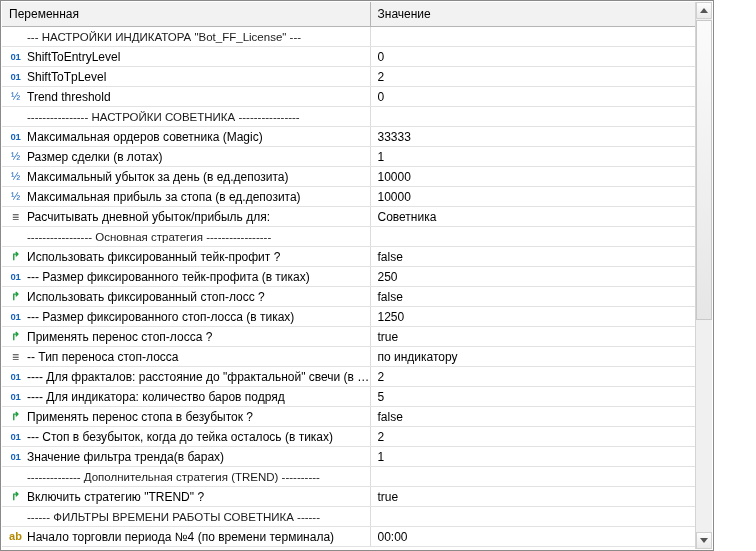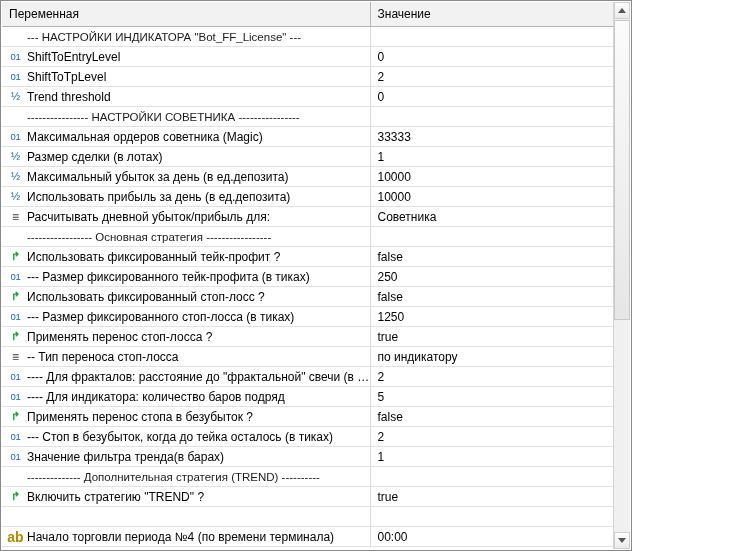--- a/index.html
+++ b/index.html
@@ -7,21 +7,21 @@
     padding: 0;
     background: #ffffff;
   }
   body {
     font-family: "Liberation Sans", sans-serif;
     font-size: 12px;
     color: #000000;
   }
   .window {
     position: relative;
-    width: 632px;
+    width: 714px;
     height: 551px;
     box-sizing: border-box;
     border: 1px solid #8a8a8a;
     background: #ffffff;
     overflow: hidden;
   }
   .grid {
     position: absolute;
     left: 1px;
     top: 1px;
@@ -75,25 +75,25 @@
     width: 15px;
     min-width: 15px;
     height: 14px;
     margin-right: 4px;
     display: inline-flex;
     align-items: center;
     justify-content: center;
     font-size: 10px;
     line-height: 1;
   }
-  .icon.int { color: #1763b8; font-weight: normal; font-size: 9.5px; letter-spacing: -0.3px; }
+  .icon.int { color: #1763b8; font-weight: bold; font-size: 9.5px; letter-spacing: -0.3px; }
   .icon.dbl { color: #1763b8; font-weight: normal; font-size: 11px; }
   .icon.bool { color: #1f9e3d; font-weight: bold; font-size: 11px; }
   .icon.enum { color: #3a3a3a; font-size: 12px; }
-  .icon.str { color: #b58a00; font-weight: bold; font-size: 14px; }
+  .icon.str { color: #b58a00; font-weight: bold; font-size: 11px; }
   .icon.none { }
   .label {
     overflow: hidden;
     text-overflow: ellipsis;
     white-space: nowrap;
   }
   .sep .cellwrap {
     padding-left: 6px;
     color: #1a1a1a;
   }
@@ -231,21 +231,21 @@
                 <span class="icon dbl">½</span>
                 <span class="label">Максимальный убыток за день (в ед.депозита)</span>
               </div>
             </td>
             <td class="val">10000</td>
           </tr>
           <tr>
             <td>
               <div class="cellwrap">
                 <span class="icon dbl">½</span>
-                <span class="label">Использовать прибыль за день (в ед.депозита)</span>
+                <span class="label">Максимальная прибыль за стопа (в ед.депозита)</span>
               </div>
             </td>
             <td class="val">10000</td>
           </tr>
           <tr>
             <td>
               <div class="cellwrap">
                 <span class="icon enum">≡</span>
                 <span class="label">Расчитывать дневной убыток/прибыль для:</span>
               </div>
@@ -375,20 +375,21 @@
                 <span class="icon bool">↱</span>
                 <span class="label">Включить стратегию "TREND" ?</span>
               </div>
             </td>
             <td class="val">true</td>
           </tr>
           <tr>
             <td class="sep">
               <div class="cellwrap">
                 <span class="icon none"></span>
+                <span class="label">------   ФИЛЬТРЫ ВРЕМЕНИ РАБОТЫ СОВЕТНИКА   ------</span>
               </div>
             </td>
             <td class="val"></td>
           </tr>
           <tr>
             <td>
               <div class="cellwrap">
                 <span class="icon str">ab</span>
                 <span class="label">Начало торговли периода №4 (по времени терминала)</span>
               </div>

